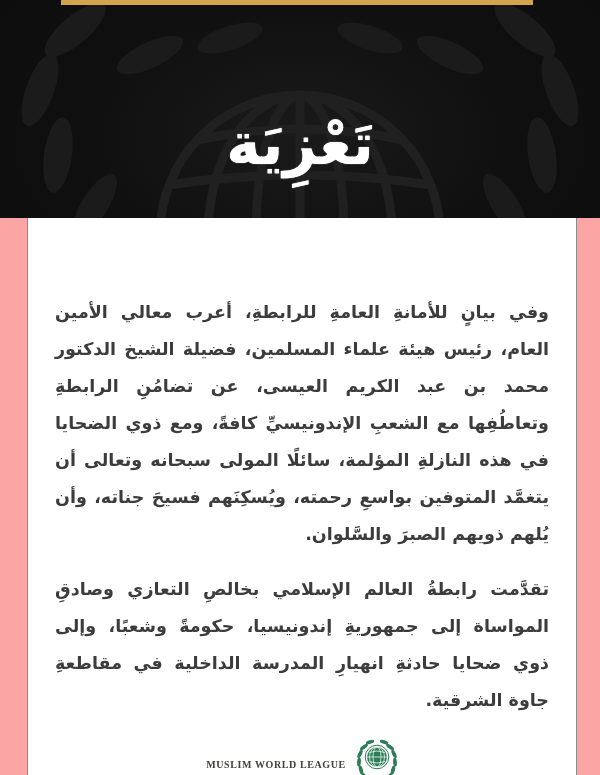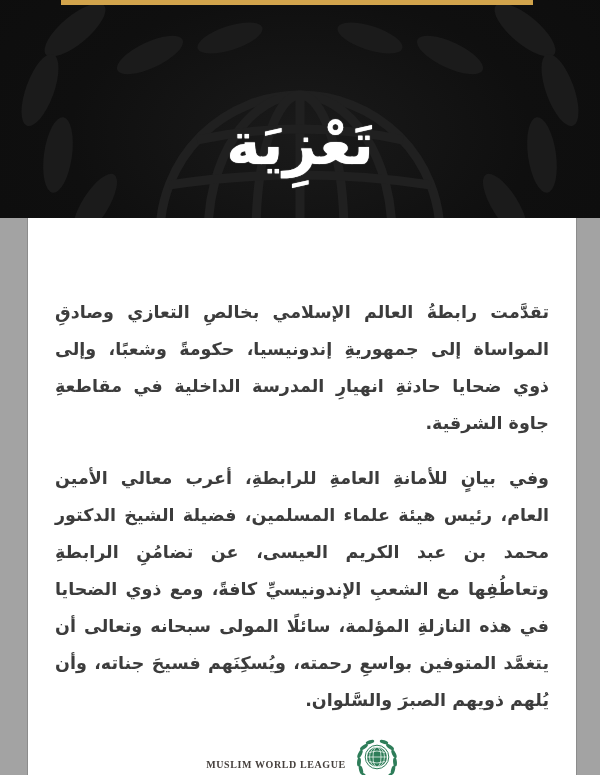--- a/index.html
+++ b/index.html
@@ -9,21 +9,21 @@
     --frame-border:#8C8C8C;
     --emblem-green:#2E7D59;
     --logo-text:#46403D;
   }
   *{margin:0;padding:0;box-sizing:border-box;}
   html,body{background:#fff;}
   .page{
     position:relative;
     width:600px;height:775px;
     margin:0 auto;
-    background:#a3a3a3;
+    background:#fca5a5;
     overflow:hidden;
     font-family:"DejaVu Sans", sans-serif;
   }
   
   .header{
     position:absolute;top:0;left:0;
     width:600px;height:218px;
     background:radial-gradient(ellipse 420px 260px at 50% 62%, #1A1A1A 0%, #0F0F0F 55%, var(--header-background) 100%);
     overflow:hidden;
   }
@@ -121,22 +121,22 @@
         <path d="M 197 140 Q 300 118 403 140"></path>
         <path d="M 169 185 Q 300 165 431 185"></path>
       </g>
     </svg>
     <div class="gold-bar"></div>
     <div class="calligraphy">تَعْزِيَة</div>
   </div>
 
   <div class="frame">
     <div class="content">
+      <p>وفي بيانٍ للأمانةِ العامةِ للرابطةِ، أعرب معالي الأمين العام، رئيس هيئة علماء المسلمين، فضيلة الشيخ الدكتور محمد بن عبد الكريم العيسى، عن تضامُنِ الرابطةِ وتعاطُفِها مع الشعبِ الإندونيسيِّ كافةً، ومع ذوي الضحايا في هذه النازلةِ المؤلمة، سائلًا المولى سبحانه وتعالى أن يتغمَّد المتوفين بواسعِ رحمته، ويُسكِنَهم فسيحَ جناته، وأن يُلهم ذويهم الصبرَ والسَّلوان.</p>
       <p>تقدَّمت رابطةُ العالم الإسلامي بخالصِ التعازي وصادقِ المواساة إلى جمهوريةِ إندونيسيا، حكومةً وشعبًا، وإلى ذوي ضحايا حادثةِ انهيارِ المدرسة الداخلية في مقاطعةِ جاوة الشرقية.</p>
-      <p>وفي بيانٍ للأمانةِ العامةِ للرابطةِ، أعرب معالي الأمين العام، رئيس هيئة علماء المسلمين، فضيلة الشيخ الدكتور محمد بن عبد الكريم العيسى، عن تضامُنِ الرابطةِ وتعاطُفِها مع الشعبِ الإندونيسيِّ كافةً، ومع ذوي الضحايا في هذه النازلةِ المؤلمة، سائلًا المولى سبحانه وتعالى أن يتغمَّد المتوفين بواسعِ رحمته، ويُسكِنَهم فسيحَ جناته، وأن يُلهم ذويهم الصبرَ والسَّلوان.</p>
 
       <div class="logo-row">
         <div class="logo-text">
           <div class="en">MUSLIM WORLD LEAGUE</div>
         </div>
         <svg class="emblem" width="42" height="52" viewBox="0 0 42 52" aria-hidden="true">
           <g fill="#2E7D59" class="emblem-fill">
             <ellipse cx="8" cy="10" rx="4.6" ry="1.9" transform="rotate(-35 8 10)"></ellipse>
             <ellipse cx="4" cy="17" rx="4.6" ry="1.9" transform="rotate(-65 4 17)"></ellipse>
             <ellipse cx="3" cy="25" rx="4.6" ry="1.9" transform="rotate(-85 3 25)"></ellipse>

